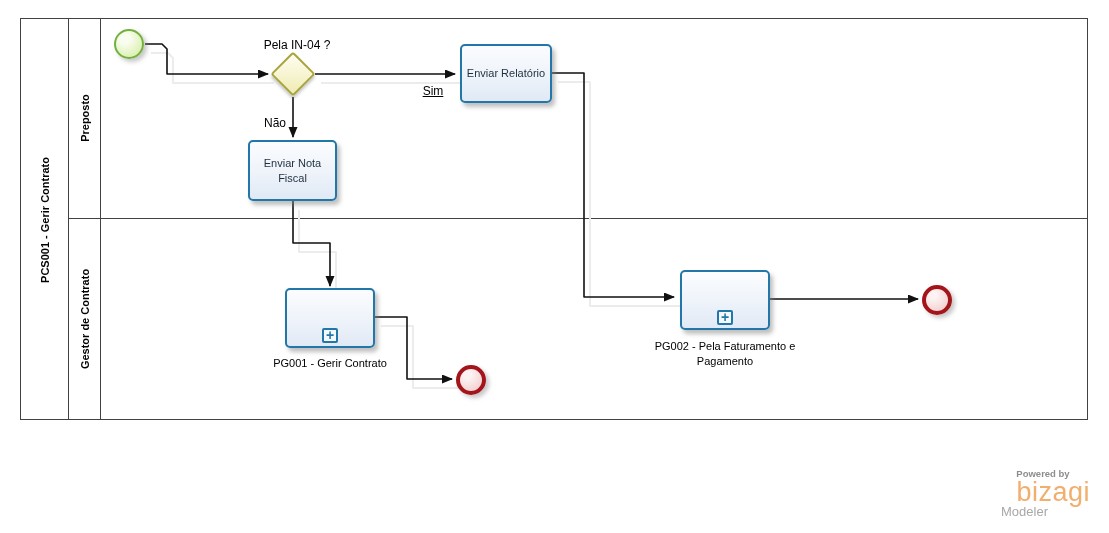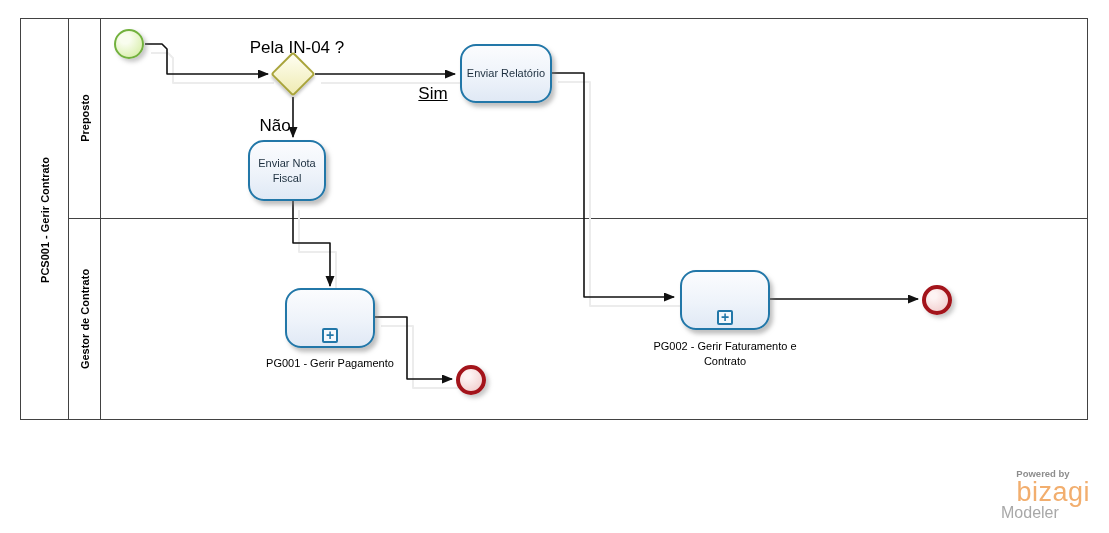--- a/index.html
+++ b/index.html
@@ -36,50 +36,50 @@
     box-shadow:3px 3px 4px rgba(130,130,130,.45);}
   .event-end{width:30px;height:30px;border:4px solid var(--end-border);
     background:radial-gradient(circle at 35% 30%, #fdf3f3 15%, #f0c9c9 95%);
     box-shadow:3px 3px 4px rgba(130,130,130,.45);}
   .gateway{position:absolute;left:277px;top:58px;width:32px;height:32px;
     transform:rotate(45deg);
     border:2.5px solid var(--gateway-border);border-radius:3px;
     background:linear-gradient(135deg,#fdfceb 10%,#f0ecb6 95%);
     box-shadow:2px 2px 3px rgba(130,130,130,.45);}
   .task{position:absolute;border:2.5px solid var(--task-border);
-    border-radius:16px;
+    border-radius:5px;
     background:linear-gradient(180deg,#fbfcfe 0%,#eef3fa 55%,#e0e9f5 100%);
     box-shadow:3px 4px 4px rgba(130,130,130,.5);
     display:flex;align-items:center;justify-content:center;
     font-size:11px;color:#1d2f3f;text-align:center;line-height:1.3;}
   .task .tlabel{width:74px;}
   .subprocess{position:absolute;width:90px;height:60px;}
   .plus-box{position:absolute;left:50%;bottom:3px;transform:translateX(-50%);
     width:16px;height:15px;border:2px solid var(--task-border);
     border-radius:2px;color:var(--task-border);font-weight:bold;font-size:14px;
     line-height:11px;text-align:center;background:#f4f8fc;}
   .node-label{position:absolute;transform:translateX(-50%);font-size:11px;
     color:#000;text-align:center;white-space:nowrap;}
   .node-label.wrap{white-space:normal;width:175px;line-height:1.35;}
-  .flow-label{position:absolute;transform:translateX(-50%);font-size:17px;color:#000;}
+  .flow-label{position:absolute;transform:translateX(-50%);font-size:12px;color:#000;}
 
   
   svg.connectors{position:absolute;left:0;top:0;width:1109px;height:533px;
     pointer-events:none;}
   svg.connectors polyline{pointer-events:stroke;}
   .flow{fill:none;stroke:#111;stroke-width:1.6;stroke-linejoin:round;}
   .flow-shadow{fill:none;stroke:#ececec;stroke-width:2;stroke-linejoin:round;}
 
   
   .brand-box{position:absolute;left:998px;top:468px;width:92px;}
   .powered-by{font-size:9.5px;font-weight:bold;color:#8d8d8d;text-align:center;
     padding-right:2px;}
   .brand-name{font-size:27px;font-weight:normal;color:var(--brand-orange);
     line-height:1.0;text-align:right;letter-spacing:0.5px;}
-  .brand-product{font-size:16px;color:#a8a8a8;margin-left:3px;margin-top:-2px;}
+  .brand-product{font-size:13px;color:#a8a8a8;margin-left:3px;margin-top:-2px;}
 </style>
 </head>
 <body>
 
 <div class="stage">
 
   <div class="pool">
     <div class="pool-title-col"></div>
     <div class="lane-label-col"></div>
     <div class="lane-divider"></div>
@@ -116,33 +116,33 @@
 
   <div class="gateway"></div>
   <div class="flow-label" style="left:297px;top:38px;">Pela IN-04 ?</div>
   <div class="flow-label" style="left:433px;top:84px;text-decoration:underline;">Sim</div>
   <div class="flow-label" style="left:275px;top:116px;">Não</div>
 
   <div class="task" style="left:460px;top:44px;width:92px;height:59px;">
     <span>Enviar Relatório</span>
   </div>
 
-  <div class="task" style="left:248px;top:140px;width:78px;height:61px;">
+  <div class="task" style="left:248px;top:140px;width:89px;height:61px;">
     <span class="tlabel">Enviar Nota Fiscal</span>
   </div>
 
   <div class="task subprocess" style="left:285px;top:288px;">
     <div class="plus-box">+</div>
   </div>
-  <div class="node-label" style="left:330px;top:357px;">PG001 - Gerir Pagamento</div>
+  <div class="node-label" style="left:330px;top:357px;">PG001 - Gerir Contrato</div>
 
   <div class="task subprocess" style="left:680px;top:270px;">
     <div class="plus-box">+</div>
   </div>
-  <div class="node-label wrap" style="left:725px;top:339px;">PG002 - Gerir Faturamento e Contrato</div>
+  <div class="node-label wrap" style="left:725px;top:339px;">PG002 - Pela Faturamento e Pagamento</div>
 
   <div class="event event-end" style="position:absolute;left:456px;top:365px;"></div>
   <div class="event event-end" style="position:absolute;left:922px;top:285px;"></div>
 
   <div class="brand-box">
     <div class="powered-by">Powered by</div>
     <div class="brand-name">bizagi</div>
     <div class="brand-product">Modeler</div>
   </div>
 

